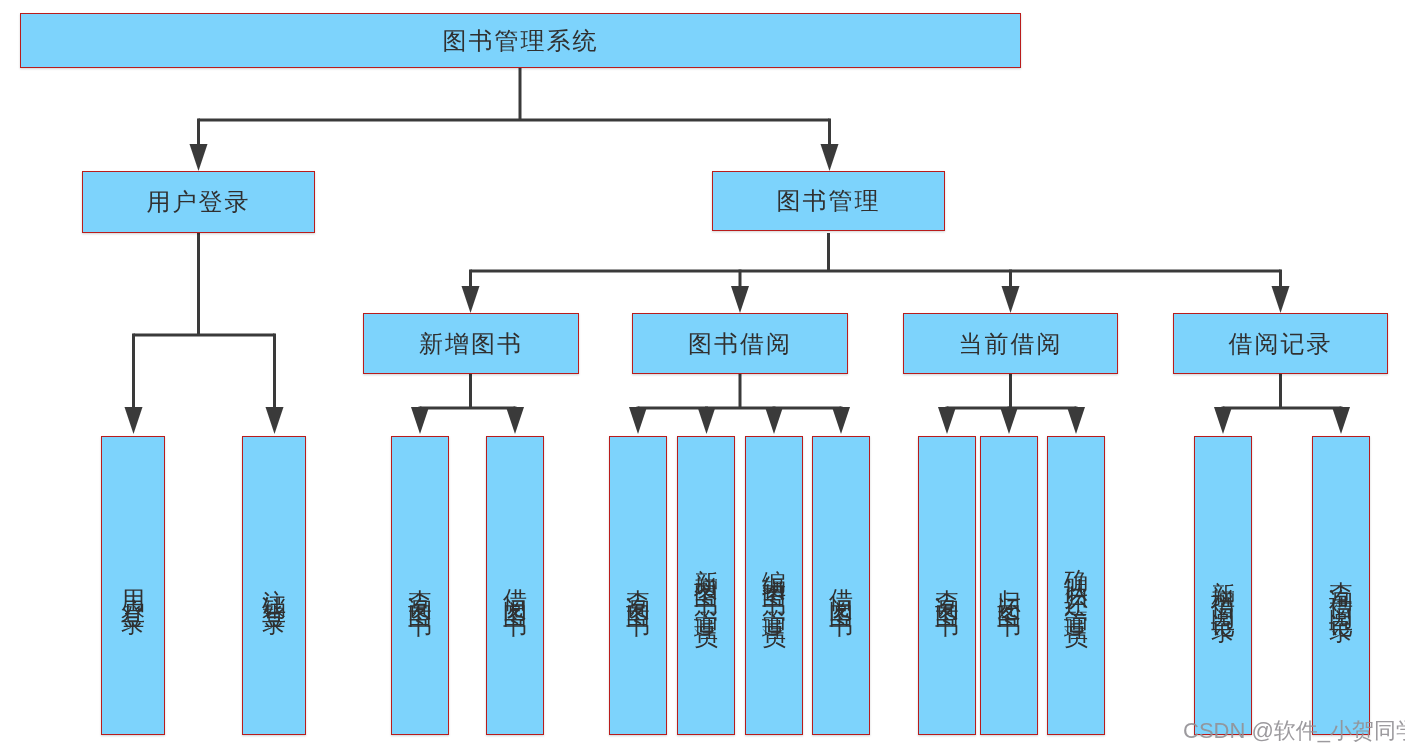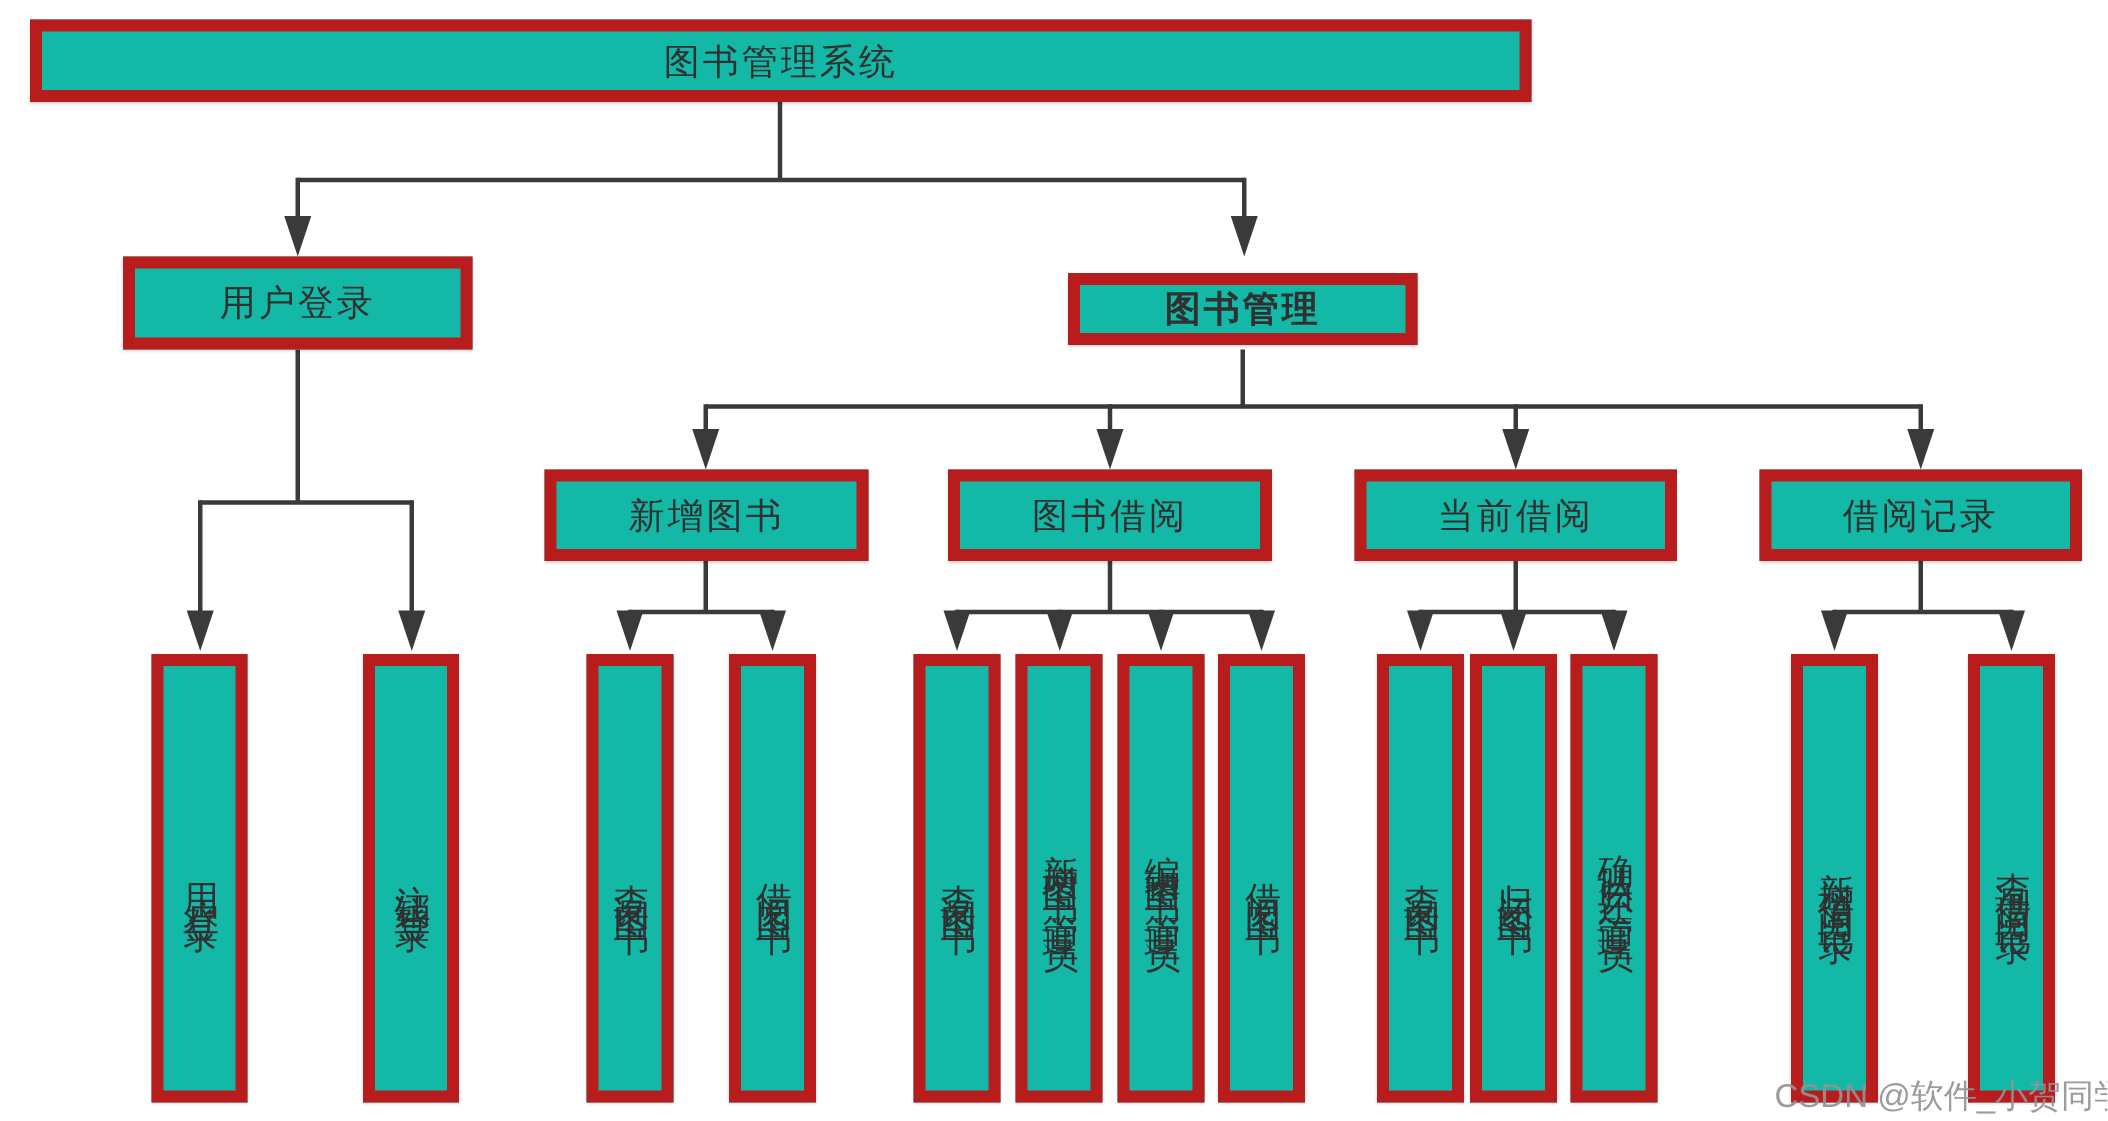--- a/index.html
+++ b/index.html
@@ -17,37 +17,37 @@
   }
   #wires {
     position: absolute;
     left: 0;
     top: 0;
     z-index: 1;
   }
   .node {
     position: absolute;
     box-sizing: border-box;
-    border: 8px solid #b91c1c;
-    background: #14b8a6;
+    border: 1px solid #b91c1c;
+    background: #7dd3fc;
     display: flex;
     align-items: center;
     justify-content: center;
     color: #303030;
     z-index: 2;
     box-shadow: 0 1px 2px rgba(0,0,0,0.18);
   }
   .hnode span {
     font-size: 24px;
     letter-spacing: 2px;
     white-space: nowrap;
   }
   .root  { left: 20px;  top: 13px;  width: 1001px; height: 55px; }
   .lvl2a { left: 82px;  top: 171px; width: 233px;  height: 62px; }
-  .lvl2b { left: 712px; top: 182px; width: 233px;  height: 48px; font-weight: bold; }
+  .lvl2b { left: 712px; top: 171px; width: 233px;  height: 60px; }
   .lvl3  { top: 313px; height: 61px; }
   .l3a { left: 363px;  width: 216px; }
   .l3b { left: 632px;  width: 216px; }
   .l3c { left: 903px;  width: 215px; }
   .l3d { left: 1173px; width: 215px; }
   .leaf {
     top: 436px;
     height: 299px;
   }
   .leaf span {

